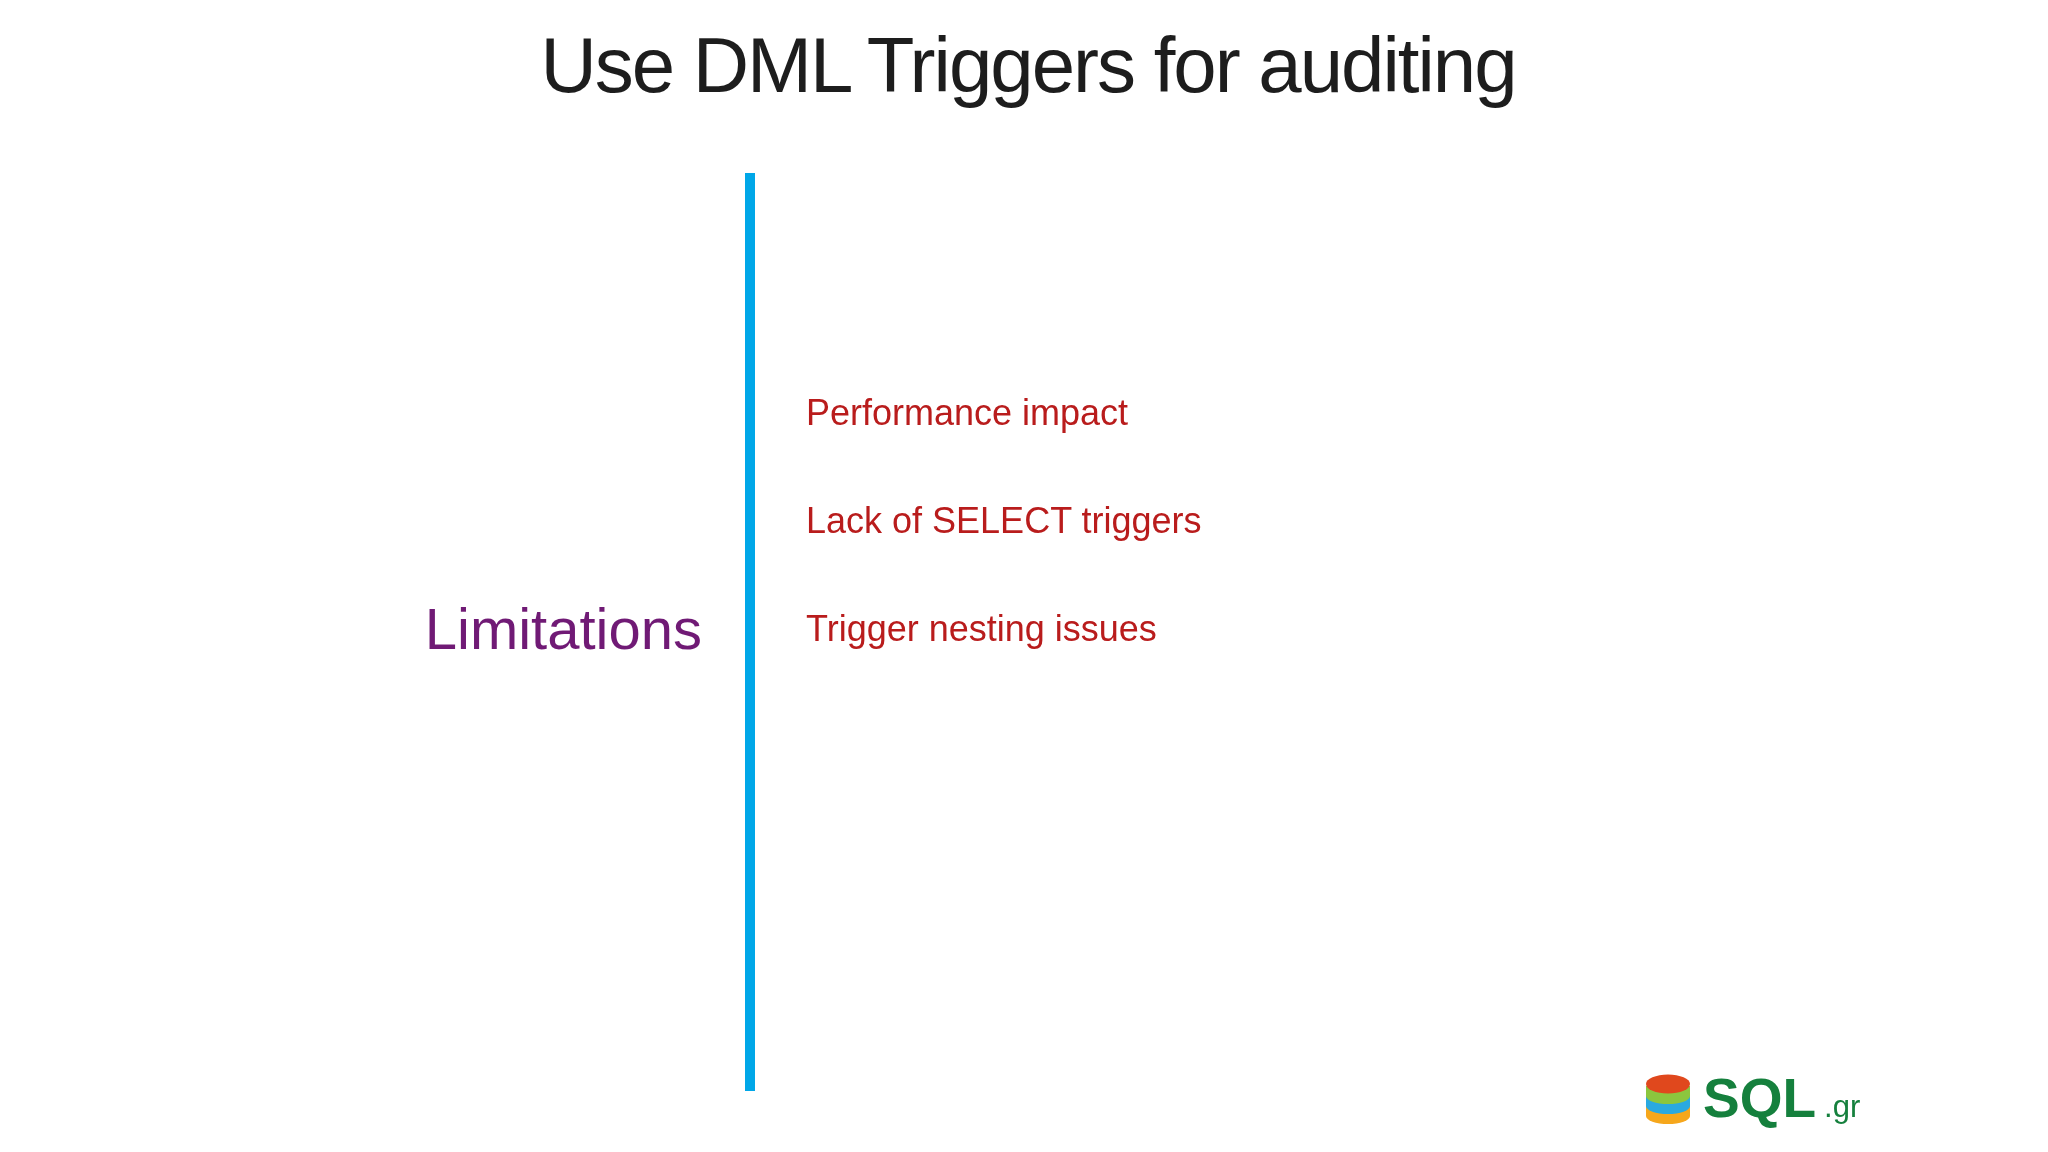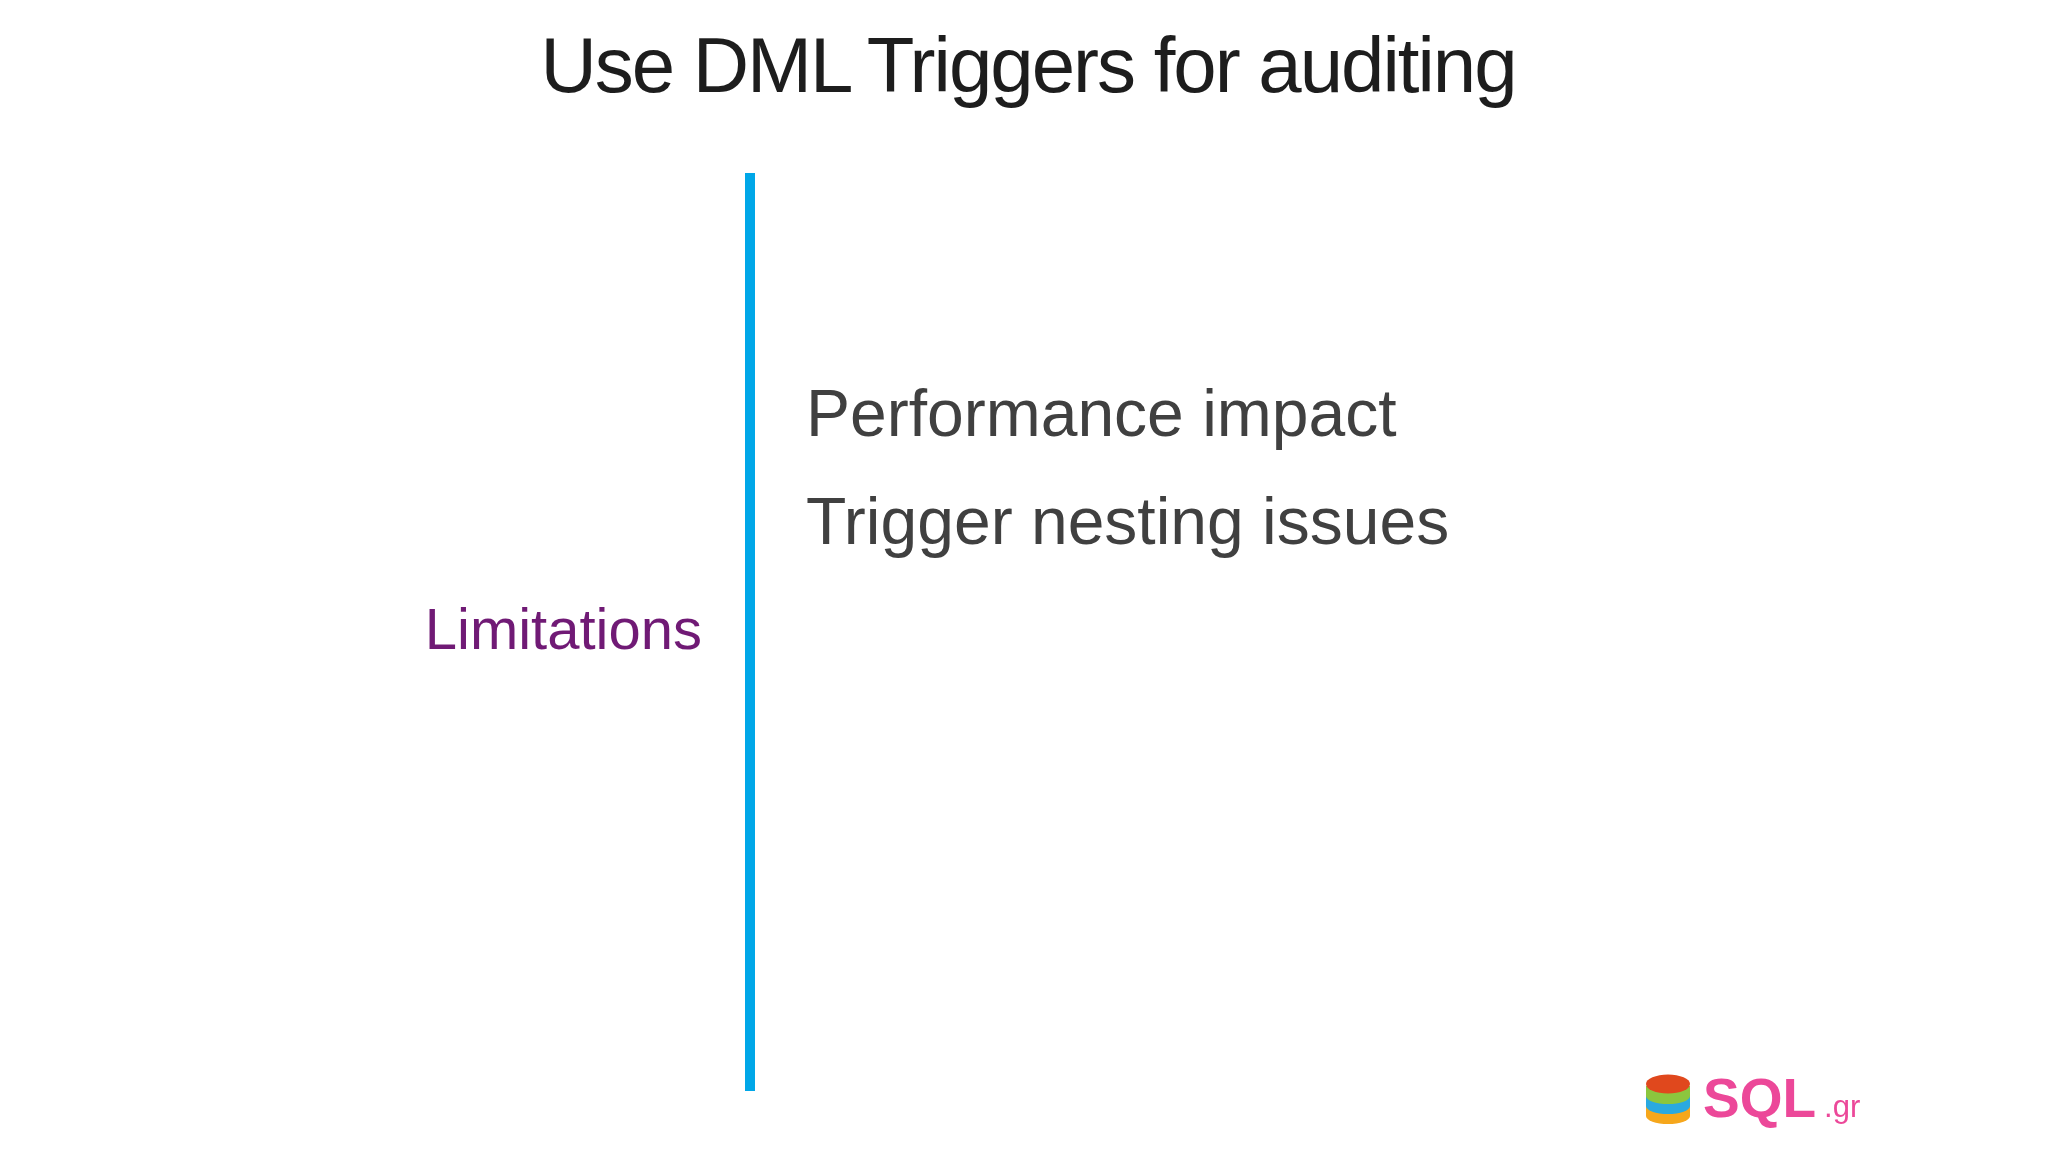--- a/index.html
+++ b/index.html
@@ -44,55 +44,56 @@
   }
   .items {
     position: absolute;
     left: 806px; top: 359px;
     width: 1150px;
   }
   .item {
     height: 108px;
     display: flex;
     align-items: center;
-    font-size: 66px;
+    font-size: 36px;
     font-weight: 300;
-    color: #404040;
+    color: #b91c1c;
     white-space: nowrap;
   }
   .logo {
     position: absolute;
     left: 1643px; top: 1066px;
     display: flex;
     align-items: center;
   }
   .logo-icon { width: 50px; height: 56px; margin-right: 10px; }
   .logo-text {
     display: flex;
     align-items: baseline;
-    color: #ec4899;
+    color: #15803d;
     white-space: nowrap;
   }
   .logo-sql    { font-size: 55px; font-weight: 800; letter-spacing: 0px; }
   .logo-school { font-size: 55px; font-weight: 300; letter-spacing: -1px; }
   .logo-tld    { font-size: 31px; font-weight: 300; margin-left: 8px; }
 </style>
 </head>
 <body>
 
 <div class="slide">
 
   <div class="slide-title">Use DML Triggers for auditing</div>
 
   <div class="section-label">Limitations</div>
 
   <div class="divider"></div>
 
   <div class="items">
     <div class="item">Performance impact</div>
+    <div class="item">Lack of SELECT triggers</div>
     <div class="item">Trigger nesting issues</div>
   </div>
 
   <div class="logo">
     <svg class="logo-icon" viewBox="0 0 50 56" xmlns="http://www.w3.org/2000/svg" aria-hidden="true">
 
       <ellipse cx="25" cy="46" rx="22" ry="8" fill="#f6a71c"></ellipse>
       <rect x="3" y="36" width="44" height="10" fill="#f6a71c"></rect>
 
       <ellipse cx="25" cy="36" rx="22" ry="8" fill="#2aa9e0"></ellipse>

